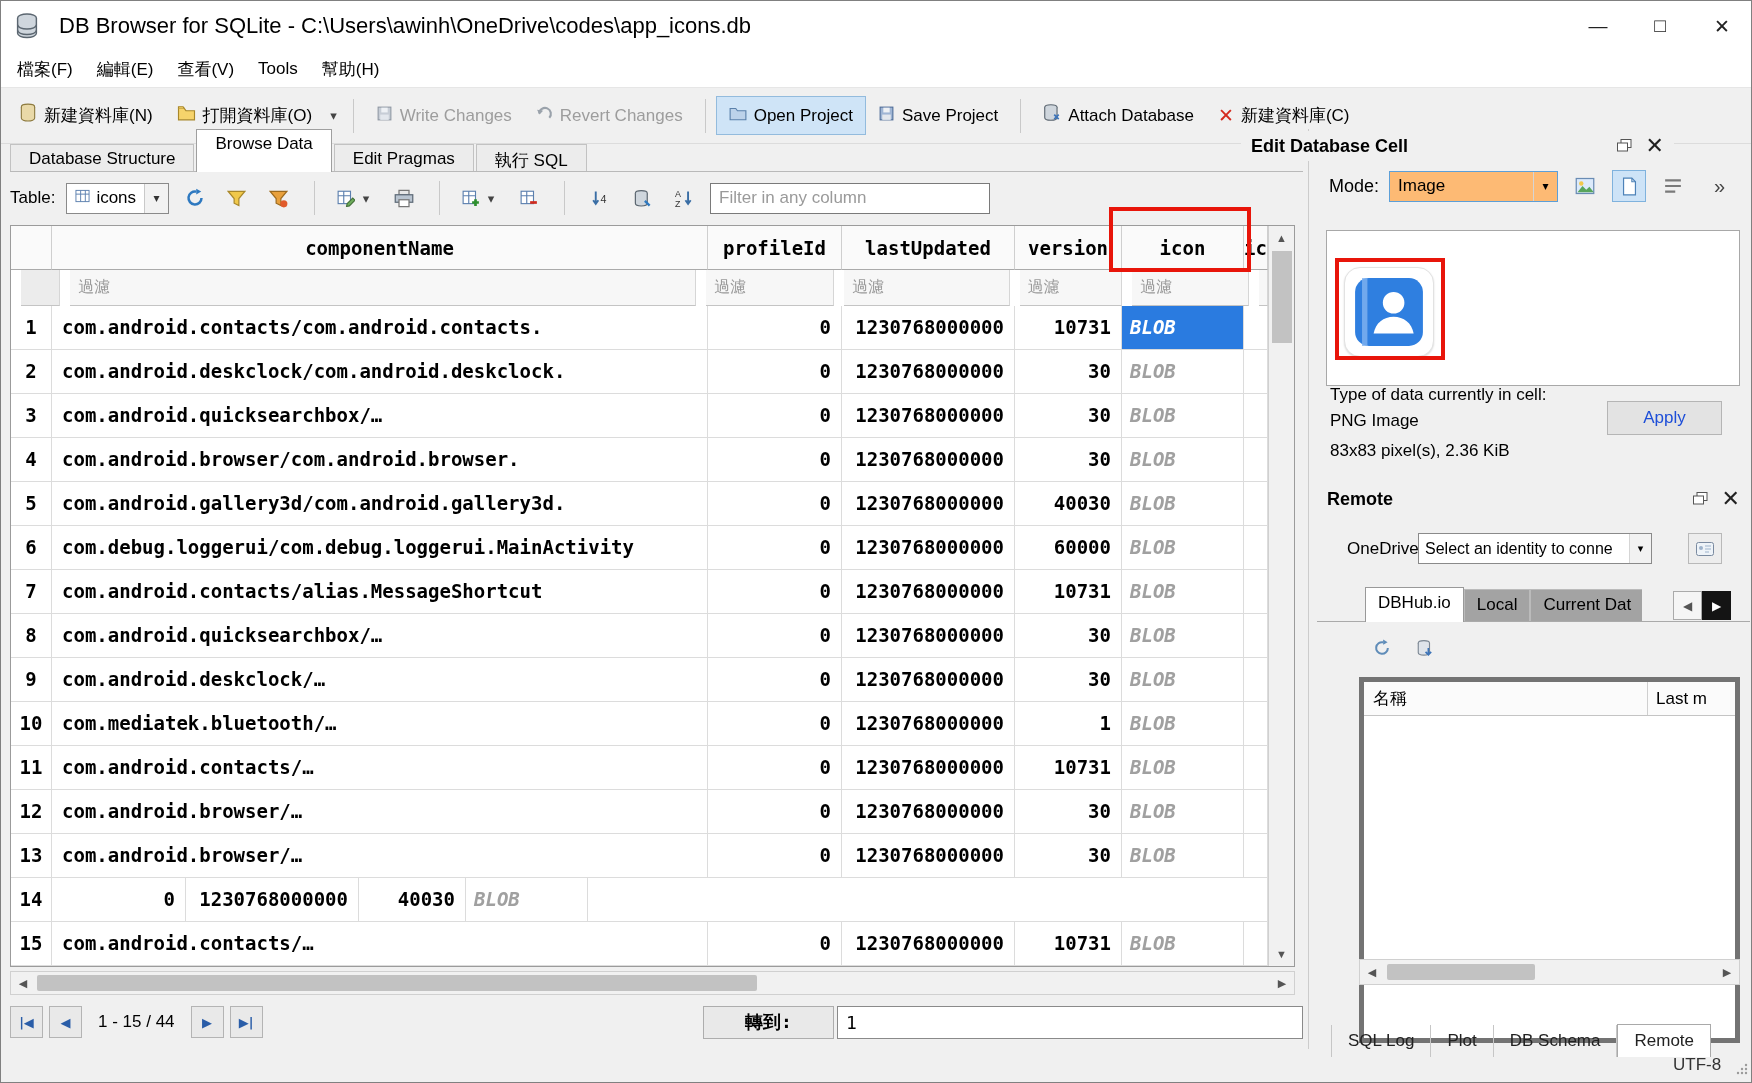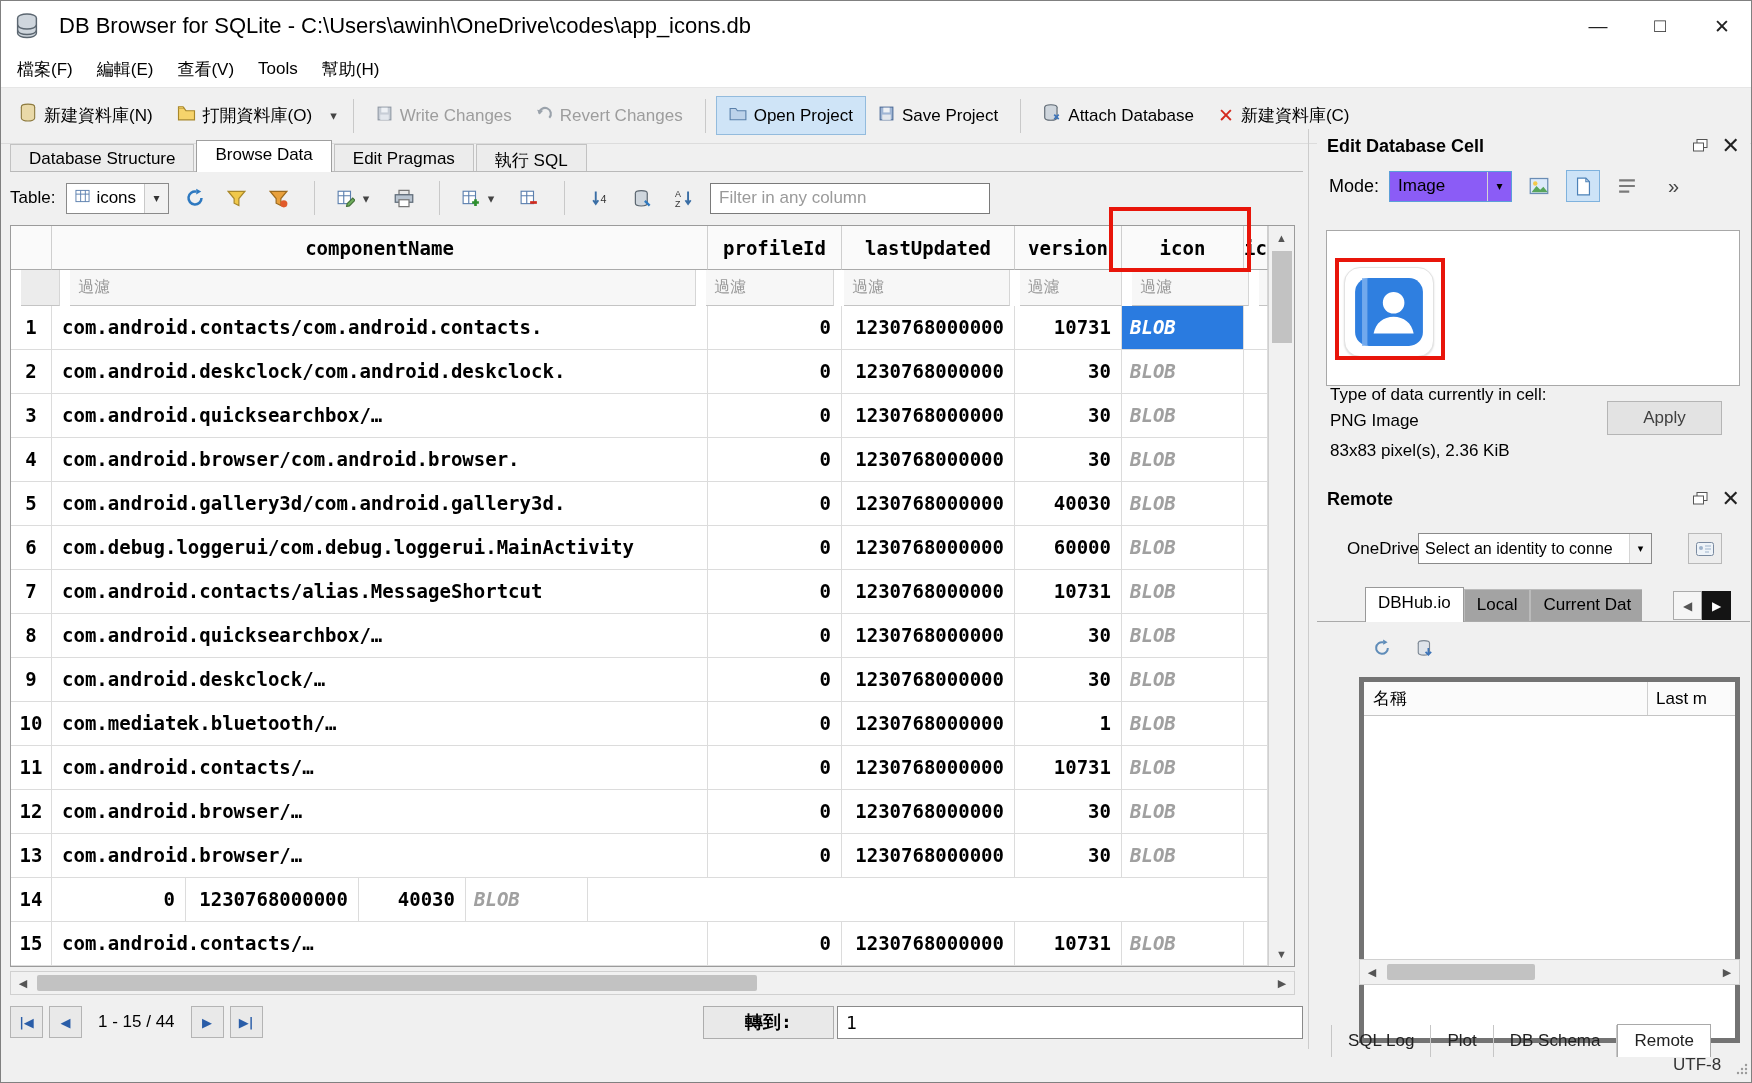--- a/index.html
+++ b/index.html
@@ -20,21 +20,21 @@
   .toolbar{left:0;top:87px;width:1752px;height:56px;background:#f0f0f0;display:flex;align-items:center;font-size:17px;border-bottom:1px solid #dcdcdc;padding-left:6px;}
   .tbtn{display:flex;align-items:center;gap:7px;padding:8px 12px;white-space:nowrap;}
   .tbtn.disabled{color:#9d9d9d;}
   .tbtn.hl{background:#cfe4f7;border:1px solid #93bbdd;}
   .tsep{width:1px;height:34px;background:#c9c9c9;margin:0 10px;}
   .tcaret{font-size:13px;color:#444;padding:0 6px;}
   .redx{color:#d42a1e;font-weight:bold;font-size:19px;}
   
   .main-tabs{left:9px;top:143px;width:1293px;height:28px;display:flex;align-items:flex-end;border-bottom:1px solid #b9b9b9;}
   .mtab{font-size:17px;padding:4px 18px;border:1px solid #c2c2c2;border-bottom:none;background:#ececec;margin-right:2px;height:27px;}
-  .mtab.active{background:#fff;height:32px;margin-bottom:-1px;border-color:#9f9f9f;text-align:right;}
+  .mtab.active{background:#fff;height:43px;margin-bottom:-1px;border-color:#9f9f9f;text-align:right;}
   
   .browse-toolbar{left:9px;top:176px;width:1293px;height:42px;display:flex;align-items:center;gap:9px;}
   .tbl-label{font-size:17px;margin-right:2px;}
   .combo{display:flex;align-items:center;background:#fff;border:1px solid #8a8a8a;height:31px;font-size:17px;}
   .combo .ctext{padding:0 8px;display:flex;align-items:center;gap:6px;}
   .combo .cdrop{width:24px;height:100%;display:flex;align-items:center;justify-content:center;border-left:1px solid #c9c9c9;font-size:12px;color:#333;background:#f2f2f2;}
   .ibtn{width:33px;height:32px;display:flex;align-items:center;justify-content:center;}
   .ibtn.withcaret{width:44px;gap:2px;}
   .filter-input{width:280px;height:31px;font-size:17px;padding:0 8px;border:1px solid #7a7a7a;background:#fff;
     font-family:"Liberation Sans",sans-serif;}
@@ -75,35 +75,35 @@
   .goto-btn{position:absolute;left:693px;width:131px;height:33px;background:#e9e9e9;border:1px solid #adadad;
     display:flex;align-items:center;justify-content:center;font-size:18px;font-weight:bold;
     font-family:"DejaVu Sans Mono","Liberation Mono",monospace;}
   .goto-input{position:absolute;left:827px;width:466px;height:33px;border:1px solid #8a8a8a;font-size:18px;padding:0 8px;
     font-family:"DejaVu Sans Mono","Liberation Mono",monospace;}
   
   .vdivider{left:1307px;top:128px;width:1px;height:920px;background:#cccccc;}
   .dock-head{display:flex;align-items:center;font-size:18px;font-weight:bold;padding:0 10px;background:#f0f0f0;}
   .dock-icons{margin-left:auto;display:flex;align-items:center;gap:14px;}
   .dock-close{font-size:22px;font-weight:normal;line-height:1;color:#222;}
-  .ec-head{left:1316px;top:130px;width:433px;height:30px;gap:48px;}
+  .ec-head{left:1240px;top:130px;width:433px;height:30px;gap:48px;}
   .ec-toolbar{left:1316px;top:166px;width:433px;height:38px;display:flex;align-items:center;padding-left:12px;gap:10px;font-size:18px;}
-  .mode-select{display:flex;align-items:center;height:31px;border:1px solid #5c9fd8;background:#8b5cf6;font-size:17px;width:123px;}
+  .mode-select{display:flex;align-items:center;height:31px;border:1px solid #5c9fd8;background:#fdba74;font-size:17px;width:169px;}
   .mode-select .ctext{flex:1;padding:0 8px;}
   .mode-select .cdrop{width:24px;height:100%;display:flex;align-items:center;justify-content:center;font-size:12px;border-left:1px solid #d5d5d5;}
   .ecbtn{width:34px;height:32px;display:flex;align-items:center;justify-content:center;border:1px solid transparent;}
   .ecbtn.active{background:#cde3f7;border:1px solid #7fb2dd;}
   .chev{font-size:20px;color:#444;margin-left:14px;}
   .ec-preview{left:1325px;top:229px;width:414px;height:156px;background:#fff;border:1px solid #a8a8a8;}
   .appicon-outer{position:absolute;left:17px;top:36px;width:90px;height:90px;background:#fff;border:1px solid #e2e2e2;border-radius:16px;
     display:flex;align-items:center;justify-content:center;box-shadow:0 1px 2px rgba(0,0,0,.15);}
   .ec-caption{left:1329px;top:384px;width:330px;font-size:17px;}
   .ec-type{left:1329px;top:410px;width:330px;font-size:17px;}
   .ec-size{left:1329px;top:440px;width:330px;font-size:17px;}
-  .apply-btn{left:1606px;top:400px;width:115px;height:34px;background:#e3e3e3;border:1px solid #b5b5b5;color:#404040;
+  .apply-btn{left:1606px;top:400px;width:115px;height:34px;background:#e3e3e3;border:1px solid #b5b5b5;color:#1d4ed8;
     font-size:17px;display:flex;align-items:center;justify-content:center;}
   .rm-head{left:1316px;top:483px;width:433px;height:30px;}
   .rm-identity{left:1316px;top:528px;width:433px;height:40px;display:flex;align-items:center;}
   .rm-identity .lbl{margin-left:30px;font-size:17px;}
   .id-combo{position:absolute;left:101px;top:4px;width:234px;height:31px;display:flex;align-items:center;border:1px solid #8a8a8a;background:#fff;font-size:16px;}
   .id-combo .ctext{flex:1;padding:0 6px;overflow:hidden;white-space:nowrap;}
   .id-combo .cdrop{width:22px;height:100%;display:flex;align-items:center;justify-content:center;font-size:11px;border-left:1px solid #d5d5d5;background:#f2f2f2;}
   .id-btn{position:absolute;left:371px;top:4px;width:34px;height:31px;border:1px solid #b9b9b9;background:#ededed;display:flex;align-items:center;justify-content:center;}
   .rm-tabs{left:1316px;top:585px;width:433px;height:36px;border-bottom:1px solid #aaa;display:flex;align-items:flex-end;padding-left:48px;}
   .rtab{font-size:17px;padding:5px 12px;border:1px solid #bbb;border-bottom:none;background:#a3a3a3;white-space:nowrap;overflow:hidden;height:32px;}

